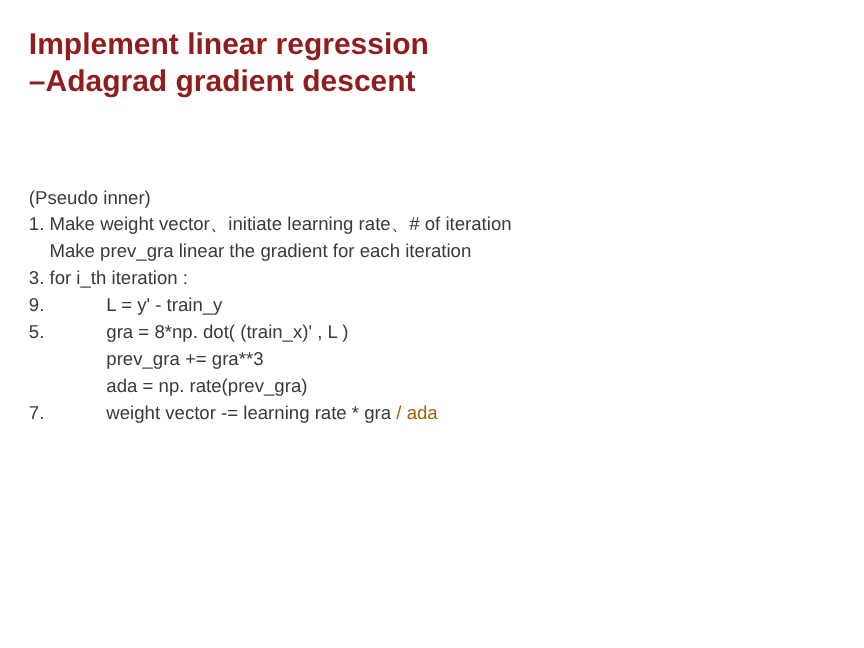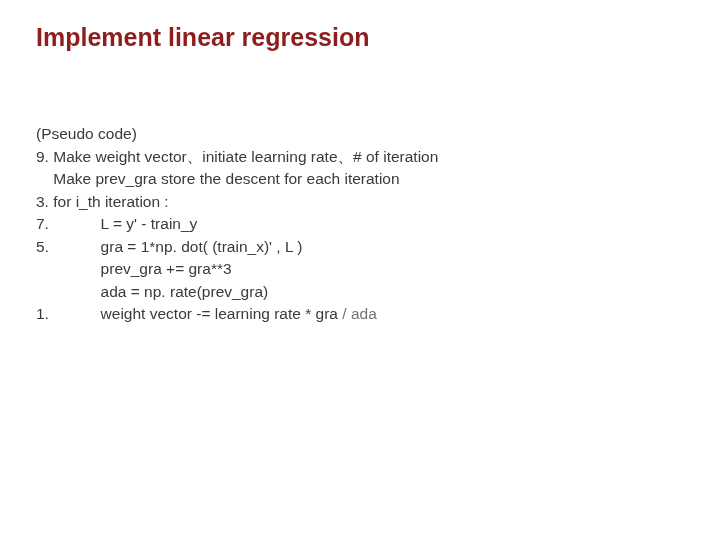--- a/index.html
+++ b/index.html
@@ -8,57 +8,58 @@
     width: 720px;
     height: 540px;
     background: #ffffff;
     font-family: Arial, Helvetica, sans-serif;
     overflow: hidden;
   }
   .slide {
     box-sizing: border-box;
     width: 720px;
     height: 540px;
-    padding: 22px 28px 0 36px;
+    padding: 22px 28px 0 24px;
     position: relative;
   }
   .title {
     color: #8f1d1d;
     font-size: 25px;
     font-weight: 700;
     line-height: 1.25;
     margin: 0 0 70px 0;
     letter-spacing: 0px;
   }
   .body {
     color: #3a3a3a;
     font-size: 15.5px;
     line-height: 1.45;
     font-weight: 400;
   }
   .body .row {
     white-space: pre;
   }
   .red {
-    color: #737373;
+    color: #a16207;
     font-weight: 400;
   }
 </style>
 </head>
 <body>
 
 <div class="slide">
   <h1 class="title">
     <span>Implement linear regression</span><br>
+    <span>–Adagrad gradient descent</span>
   </h1>
 
   <div class="body">
-    <div class="row">(Pseudo code)</div>
-    <div class="row">9. Make weight vector、initiate learning rate、# of iteration</div>
-    <div class="row">    Make prev_gra store the descent for each iteration</div>
+    <div class="row">(Pseudo inner)</div>
+    <div class="row">1. Make weight vector、initiate learning rate、# of iteration</div>
+    <div class="row">    Make prev_gra linear the gradient for each iteration</div>
     <div class="row">3. for i_th iteration :</div>
-    <div class="row">7.            L = y' - train_y</div>
-    <div class="row">5.            gra = 1*np. dot( (train_x)' , L )</div>
+    <div class="row">9.            L = y' - train_y</div>
+    <div class="row">5.            gra = 8*np. dot( (train_x)' , L )</div>
     <div class="row">               prev_gra += gra**3</div>
     <div class="row">               ada = np. rate(prev_gra)</div>
-    <div class="row"><span>1.            weight vector -= learning rate * gra </span><span class="red">/ ada</span></div>
+    <div class="row"><span>7.            weight vector -= learning rate * gra </span><span class="red">/ ada</span></div>
   </div>
 </div>
 
 </body></html>

